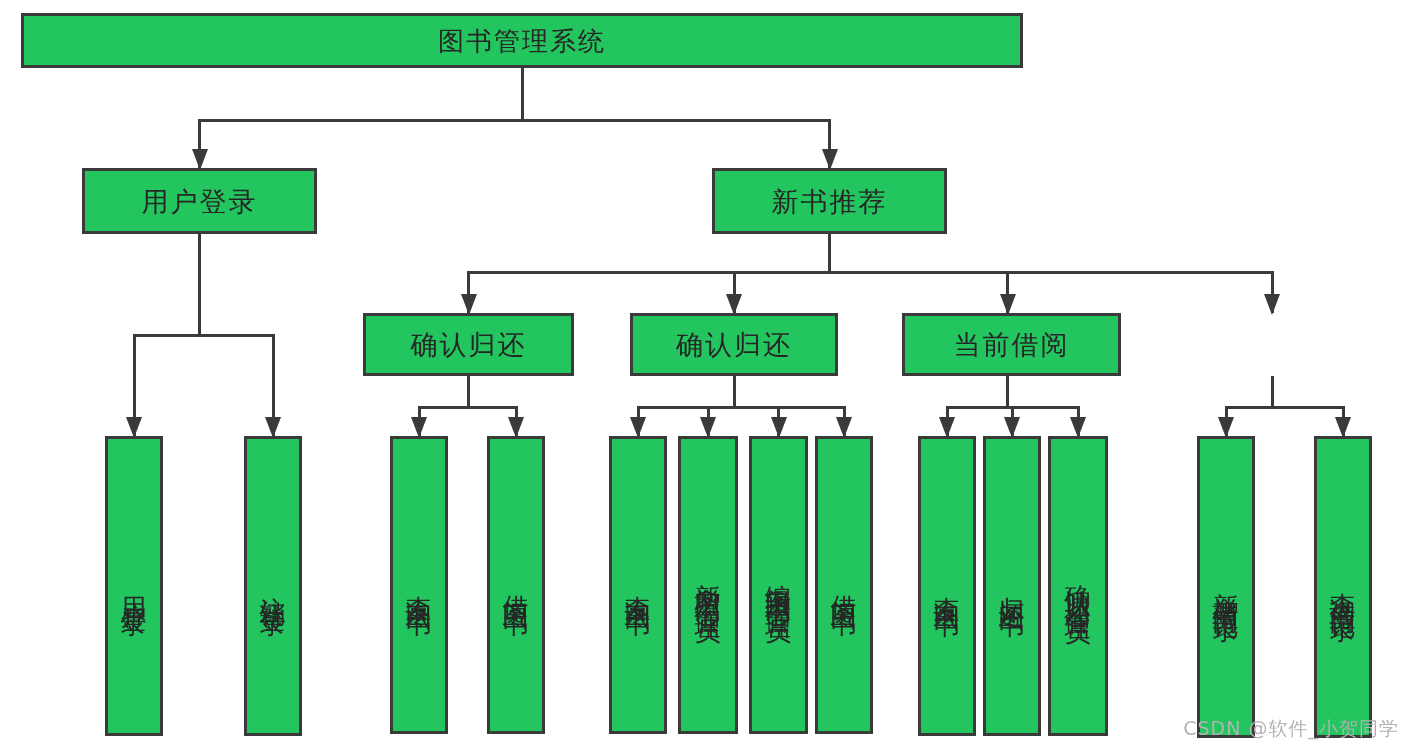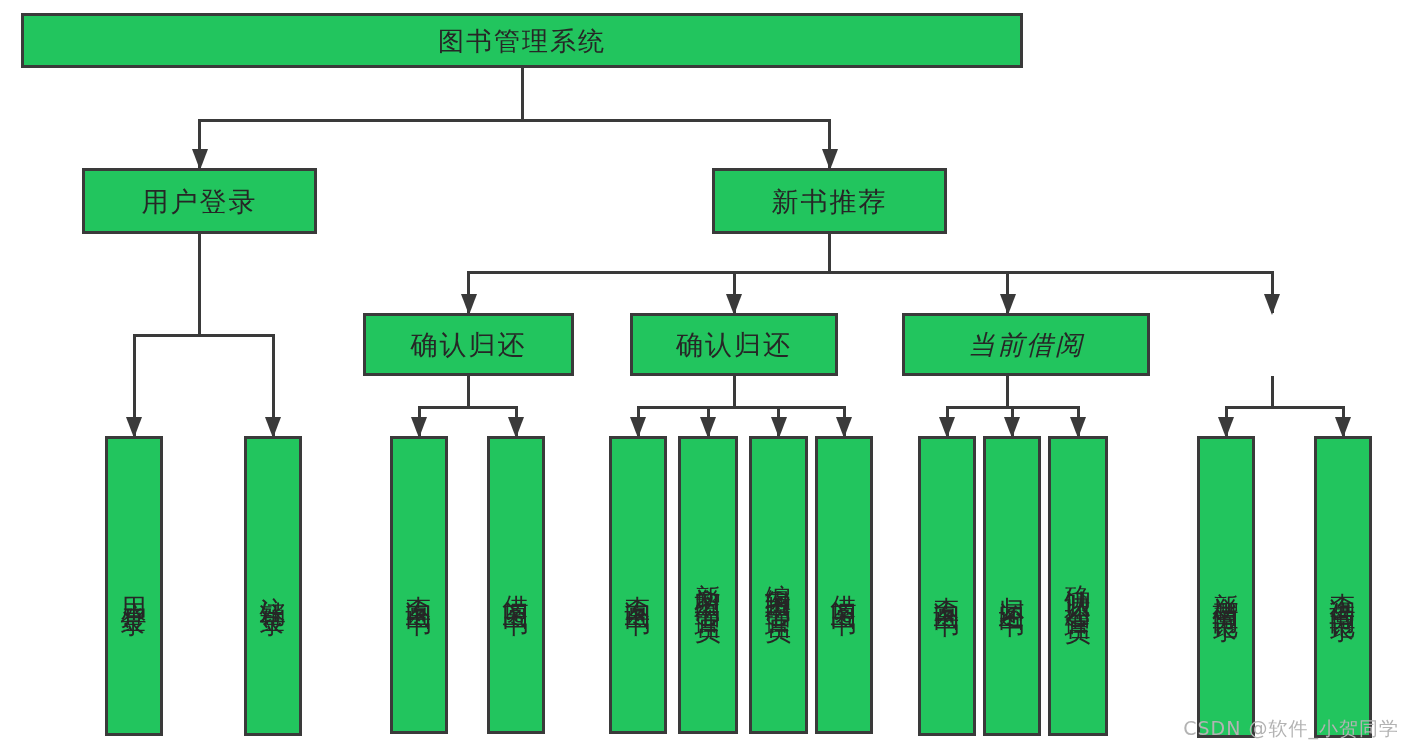--- a/index.html
+++ b/index.html
@@ -64,21 +64,21 @@
 
 <div id="canvas">
   <div id="watermark">CSDN @软件_小贺同学</div>
 <div class="node" style="left: 21px; top: 13px; width: 1002px; height: 55px; font-size: 26px;">图书管理系统</div>
     <div class="node" style="left: 82px; top: 168px; width: 235px; height: 66px; font-size: 27px;">用户登录</div>
     <div class="node" style="left: 712px; top: 168px; width: 235px; height: 66px; font-size: 27px;">新书推荐</div>
     <div class="node v" style="left: 105px; top: 436px; width: 58px; height: 300px; font-size: 26px;">用户登录</div>
     <div class="node v" style="left: 244px; top: 436px; width: 58px; height: 300px; font-size: 26px;">注销登录</div>
     <div class="node" style="left: 363px; top: 313px; width: 211px; height: 63px; font-size: 27px;">确认归还</div>
     <div class="node" style="left: 630px; top: 313px; width: 208px; height: 63px; font-size: 27px;">确认归还</div>
-    <div class="node" style="left: 902px; top: 313px; width: 248px; height: 63px; font-size: 27px; font-style: italic;">当前借阅</div>
+    <div class="node" style="left: 902px; top: 313px; width: 219px; height: 63px; font-size: 27px;">当前借阅</div>
     <div class="node v" style="left: 390px; top: 436px; width: 58px; height: 298px; font-size: 26px;">查询图书</div>
     <div class="node v" style="left: 487px; top: 436px; width: 58px; height: 298px; font-size: 26px;">借阅图书</div>
     <div class="node v" style="left: 609px; top: 436px; width: 58px; height: 298px; font-size: 26px;">查询图书</div>
     <div class="node v" style="left: 678px; top: 436px; width: 60px; height: 298px; font-size: 26px;">新增图书（管理员）</div>
     <div class="node v" style="left: 749px; top: 436px; width: 59px; height: 298px; font-size: 26px;">编辑图书（管理员）</div>
     <div class="node v" style="left: 815px; top: 436px; width: 58px; height: 298px; font-size: 26px;">借阅图书</div>
     <div class="node v" style="left: 918px; top: 436px; width: 58px; height: 300px; font-size: 26px;">查询图书</div>
     <div class="node v" style="left: 983px; top: 436px; width: 58px; height: 300px; font-size: 26px;">归还图书</div>
     <div class="node v" style="left: 1048px; top: 436px; width: 60px; height: 300px; font-size: 26px;">确认归还（管理员）</div>
     <div class="node v" style="left: 1197px; top: 436px; width: 58px; height: 302px; font-size: 26px;">新增借阅记录</div>

